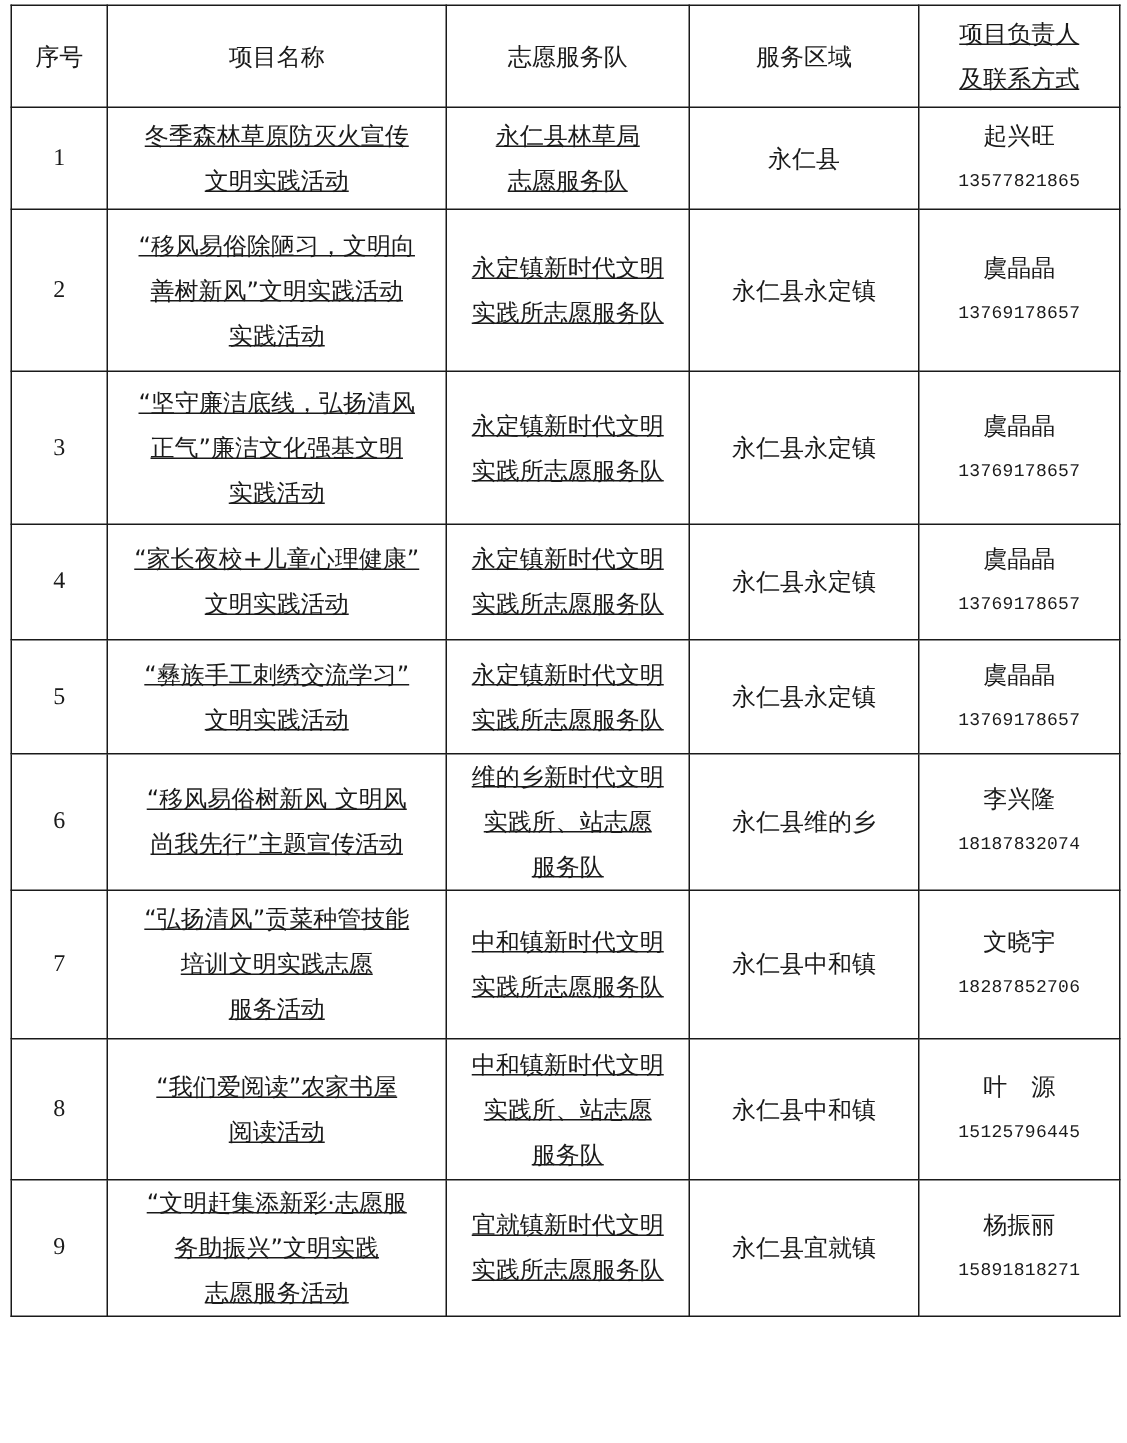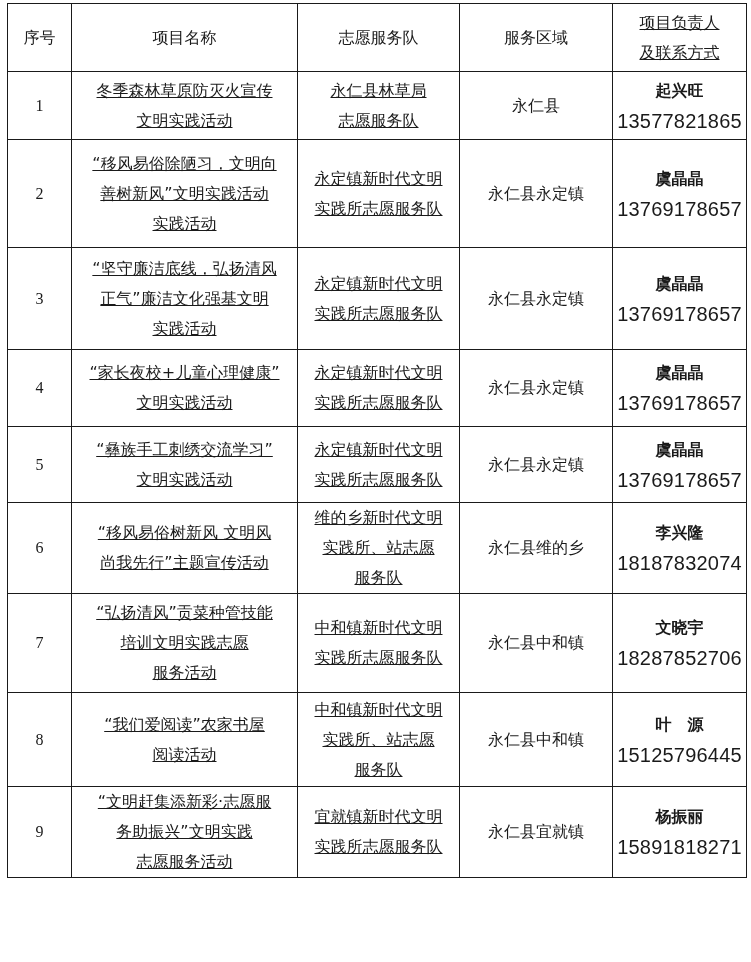--- a/index.html
+++ b/index.html
@@ -13,22 +13,22 @@
   table.doc td, table.doc th {
     border: 1.5px solid #1a1a1a;
     text-align: center; vertical-align: middle;
     font-weight: normal;
     font-size: 16px; line-height: 30px;
     padding: 0 4px;
     overflow: hidden;
   }
   th.hdr { font-size: 16px; line-height: 29px; }
   .num { font-family: "Liberation Serif", serif; font-size: 16px; }
-  .phone { font-family: Liberation Sans, sans-serif; font-size: 20px; display: block; line-height: 30px; letter-spacing: 0.2px; }
-  .name { display: block; line-height: 30px; font-weight: bold; }
+  .phone { font-family: Liberation Mono, monospace; font-size: 12px; display: block; line-height: 30px; letter-spacing: 0.2px; }
+  .name { display: block; line-height: 30px; }
   .line { display: block; text-decoration: underline; }
 </style>
 </head>
 <body>
 
 <table class="doc">
   <colgroup>
     <col style="width:64px">
     <col style="width:226px">
     <col style="width:162px">

